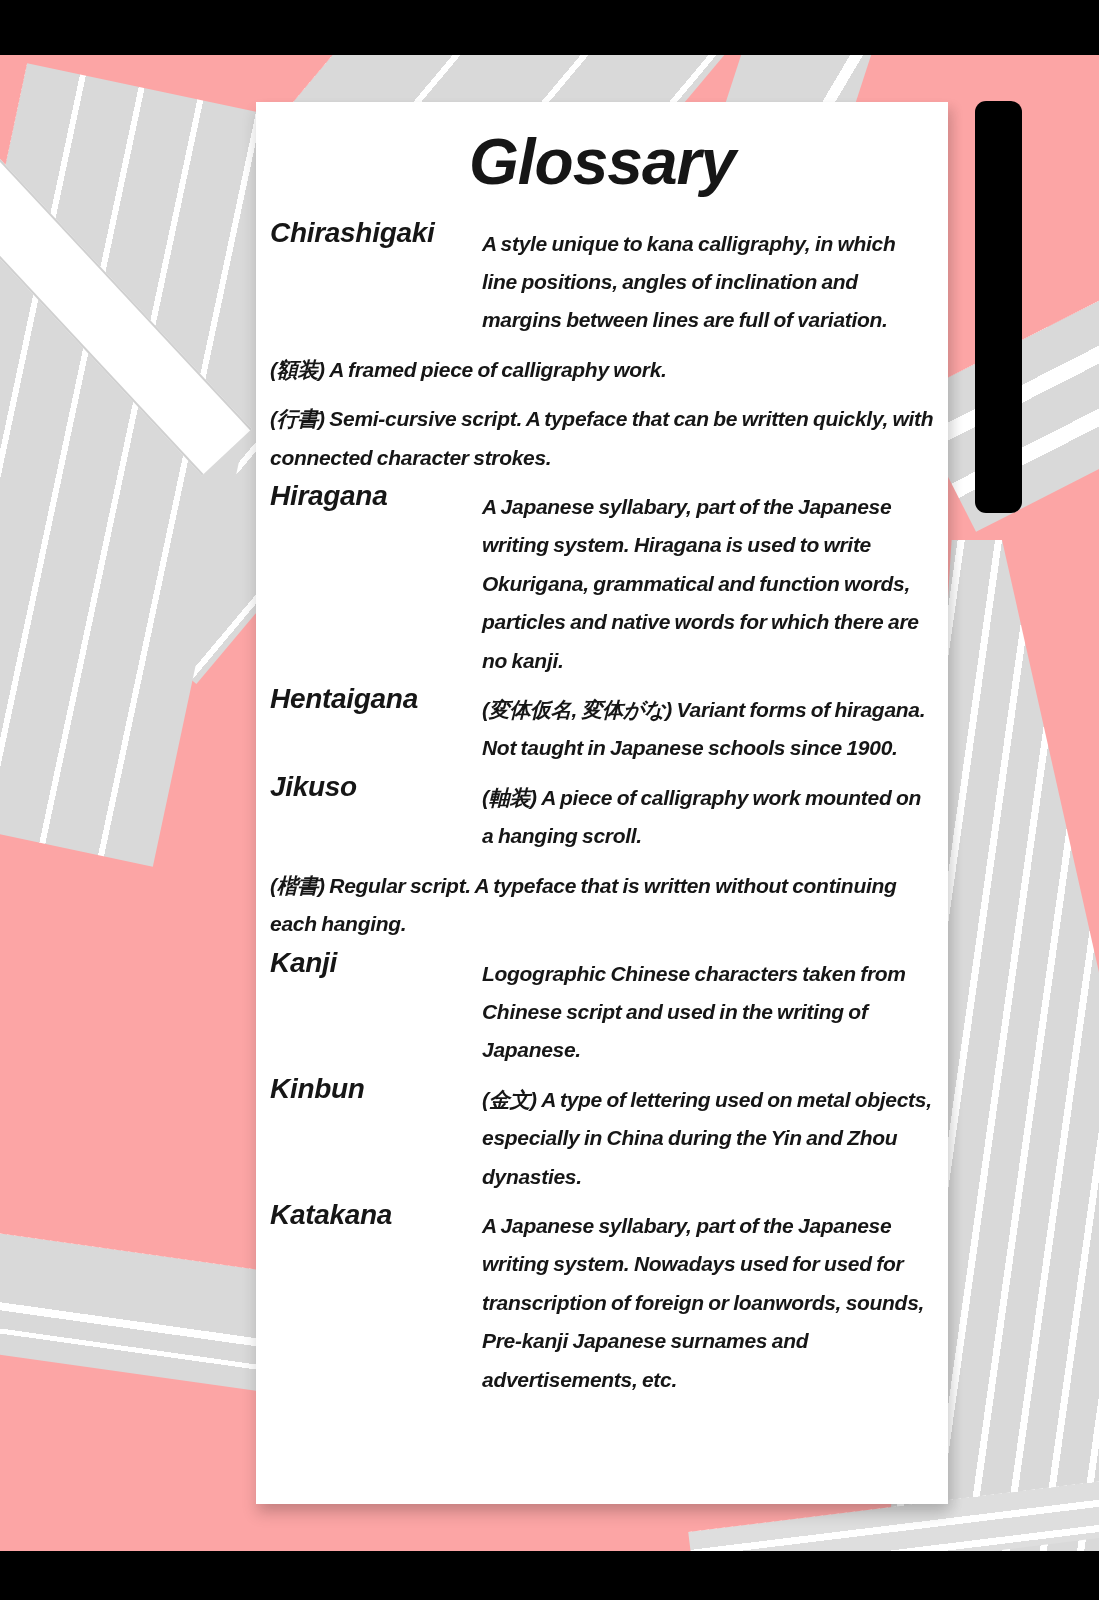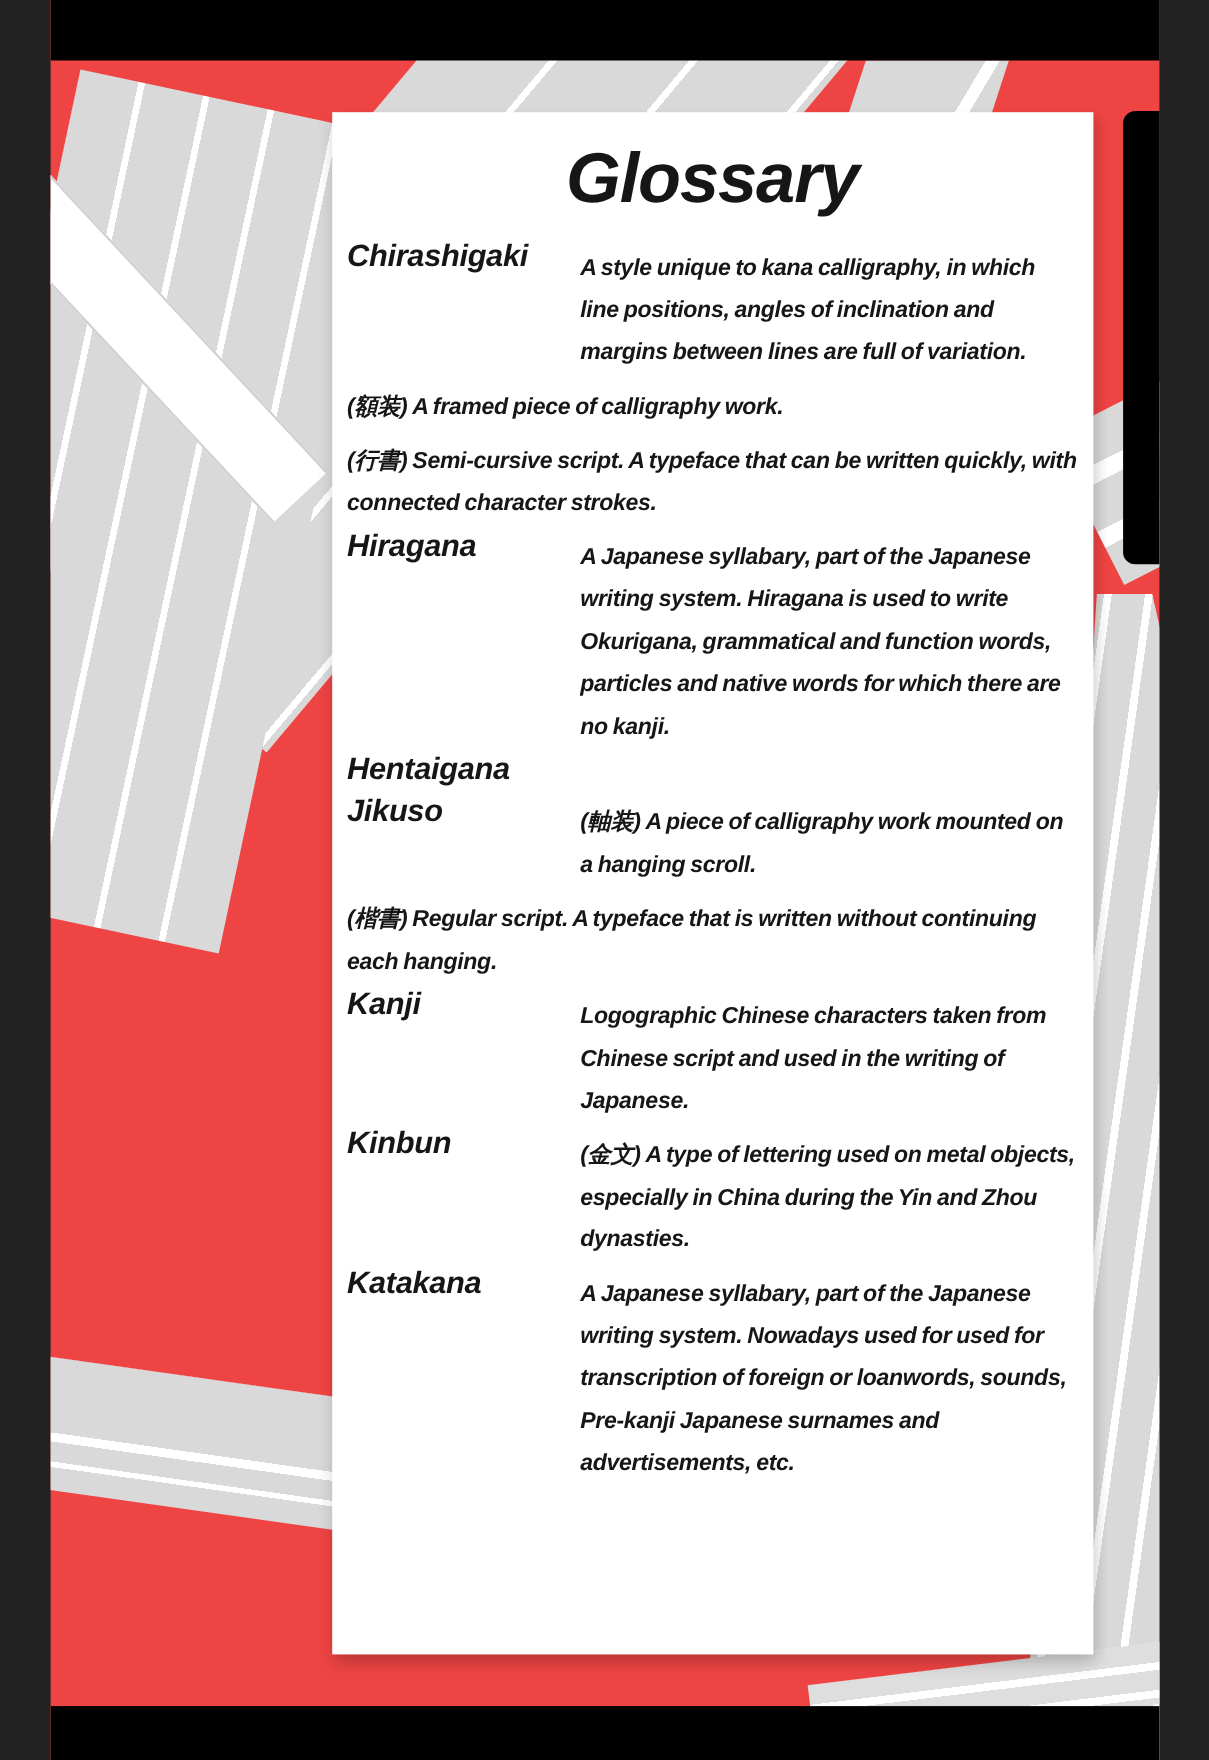--- a/index.html
+++ b/index.html
@@ -1,19 +1,19 @@
 <!DOCTYPE html>
 <html><head>
 <meta charset="utf-8">
 <style>
   * { margin:0; padding:0; box-sizing:border-box; }
   html,body { background:#222; }
   .page {
-    position:relative; width:1008px; height:1600px;
-    background:#ef4444; overflow:hidden; margin:0 auto;
+    position:relative; width:1099px; height:1600px;
+    background:#fca5a5; overflow:hidden; margin:0 auto;
     font-family:"Liberation Sans", sans-serif;
   }
   
   .stroke { position:absolute; z-index:1; }
   .s-left-a {
     left:-90px; top:70px; width:960px; height:300px;
     background:repeating-linear-gradient(180deg, var(--brush_gray) 0 92px, #ffffff 92px 98px, var(--brush_gray) 98px);
     transform:rotate(-50deg); transform-origin:center;
   }
   .s-left-b {
@@ -117,20 +117,21 @@
     <div class="definition">(行書) Semi-cursive script. A typeface that can be written quickly, with connected character strokes.</div>
   </div>
 
   <div class="entry">
     <div class="term">Hiragana</div>
     <div class="definition">A Japanese syllabary, part of the Japanese writing system. Hiragana is used to write Okurigana, grammatical and function words, particles and native words for which there are no kanji.</div>
   </div>
 
   <div class="entry">
     <div class="term">Hentaigana</div>
+    <div class="definition">(変体仮名, 変体がな) Variant forms of hiragana. Not taught in Japanese schools since 1900.</div>
   </div>
 
   <div class="entry">
     <div class="term">Jikuso</div>
     <div class="definition">(軸装) A piece of calligraphy work mounted on a hanging scroll.</div>
   </div>
 
   <div class="entry">
     <div class="definition">(楷書) Regular script. A typeface that is written without continuing each hanging.</div>
   </div>

